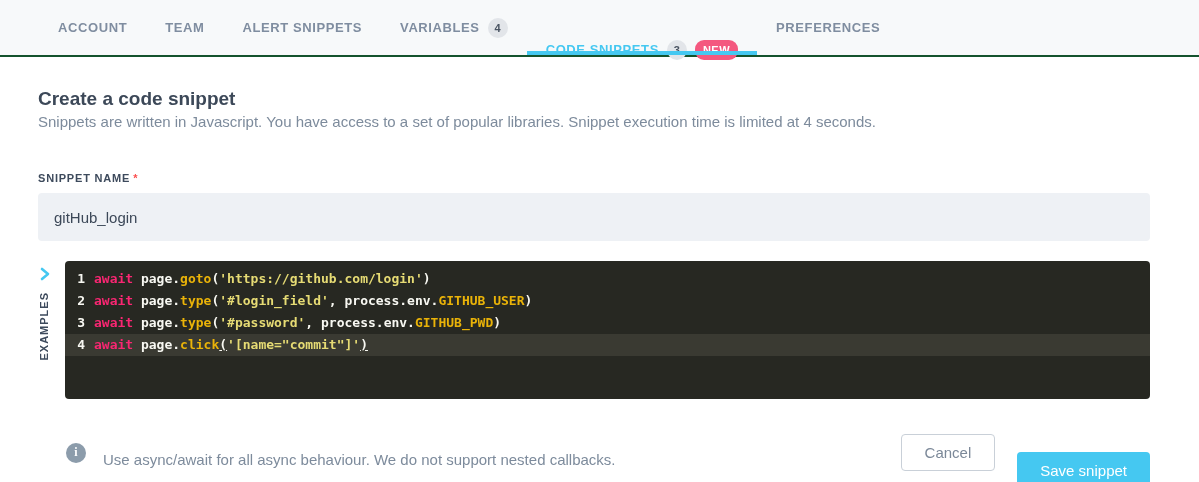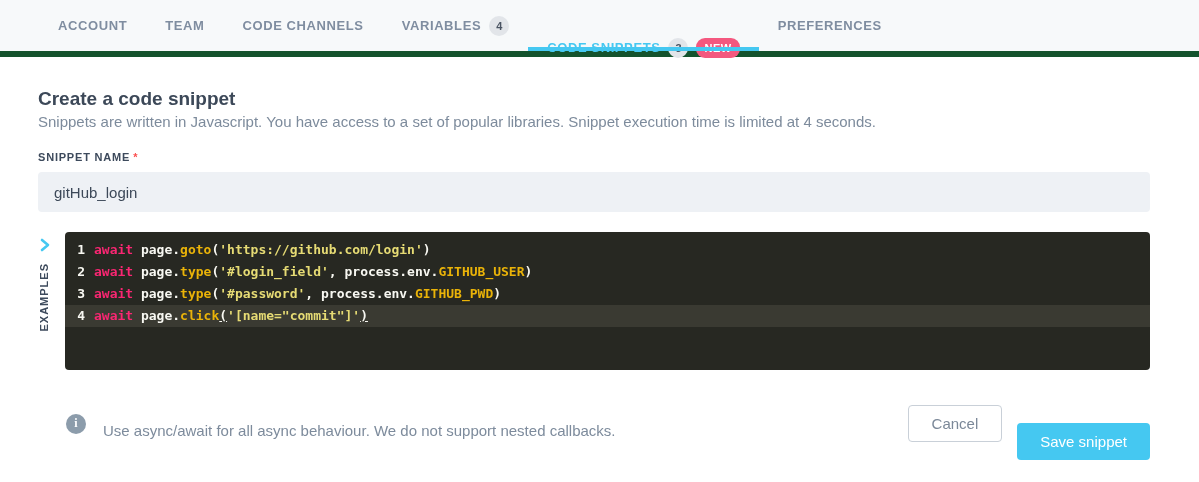--- a/index.html
+++ b/index.html
@@ -7,21 +7,21 @@
   body {
     width: 1199px; height: 482px; overflow: hidden;
     background: #ffffff;
     font-family: "Liberation Sans", sans-serif;
     color: #3c4858;
   }
 
   
   .tab-bar {
     height: 57px; background: #f7f9fa;
-    border-bottom: 6px solid #14532d;
+    border-bottom: 2px solid #14532d;
     display: flex; align-items: stretch;
     padding-left: 39px;
   }
   .tab {
     position: relative; display: flex; align-items: center; gap: 8px;
     padding: 0 19px; cursor: pointer;
     font-size: 13px; font-weight: 700; letter-spacing: 0.6px;
     color: #7f8da0; white-space: nowrap;
   }
   .tab.active { color: #45c8f1; margin-top: 44px; }
@@ -43,26 +43,26 @@
 
   
   main { padding: 0 49px 0 38px; }
   .page-title {
     margin: 31px 0 0; font-size: 19px; font-weight: 700; color: #3c4858;
   }
   .page-desc {
     margin: 3px 0 0; font-size: 15px; color: #7d8b9c;
   }
   .field-label {
-    display: block; margin-top: 21px;
+    display: block; margin-top: 42px;
     font-size: 11px; font-weight: 700; letter-spacing: 0.8px; color: #3d4a5c;
   }
   .req { color: #fb4e4e; margin-left: 3px; }
   .name-input {
-    display: block; margin-top: 9px; width: 100%; height: 40px;
+    display: block; margin-top: 9px; width: 100%; height: 48px;
     background: #eef1f5; border: none; border-radius: 4px;
     padding: 0 16px; font-size: 15px; color: #3c4858;
     font-family: "Liberation Sans", sans-serif; outline: none;
   }
 
   
   .editor-row { display: flex; margin-top: 20px; }
   .examples-rail {
     width: 27px; flex-shrink: 0; cursor: pointer;
     display: flex; flex-direction: column; align-items: flex-start;
@@ -99,38 +99,38 @@
     font-size: 12px; font-weight: 700; font-family: "Liberation Serif", serif;
   }
   .footer-note { margin-left: 17px; font-size: 15px; color: #7d8b9c; flex: 1; margin-top: 14px; }
   .btn {
     height: 37px; border-radius: 4px; font-size: 15px; cursor: pointer;
     font-family: "Liberation Sans", sans-serif;
     display: inline-flex; align-items: center; justify-content: center;
   }
   .btn-cancel {
     background: #ffffff; border: 1px solid #c9d0d8; color: #7b8898;
-    padding: 0 23px; margin-right: 15px;
+    padding: 0 23px; margin-right: 22px;
   }
   .btn-save {
     background: #45c8f1; border: none; color: #ffffff; padding: 0 23px; margin-top: 36px;
   }
 </style>
 </head>
 <body>
 
 <nav class="tab-bar">
   <div class="tab">
     <span>ACCOUNT</span>
   </div>
   <div class="tab">
     <span>TEAM</span>
   </div>
   <div class="tab">
-    <span>CODE CHANNELS</span>
+    <span>ALERT SNIPPETS</span>
   </div>
   <div class="tab">
     <span>VARIABLES</span>
     <span class="count-badge">4</span>
   </div>
   <div class="tab active">
     <span>CODE SNIPPETS</span>
     <span class="count-badge">3</span>
     <span class="new-badge">NEW</span>
   </div>

